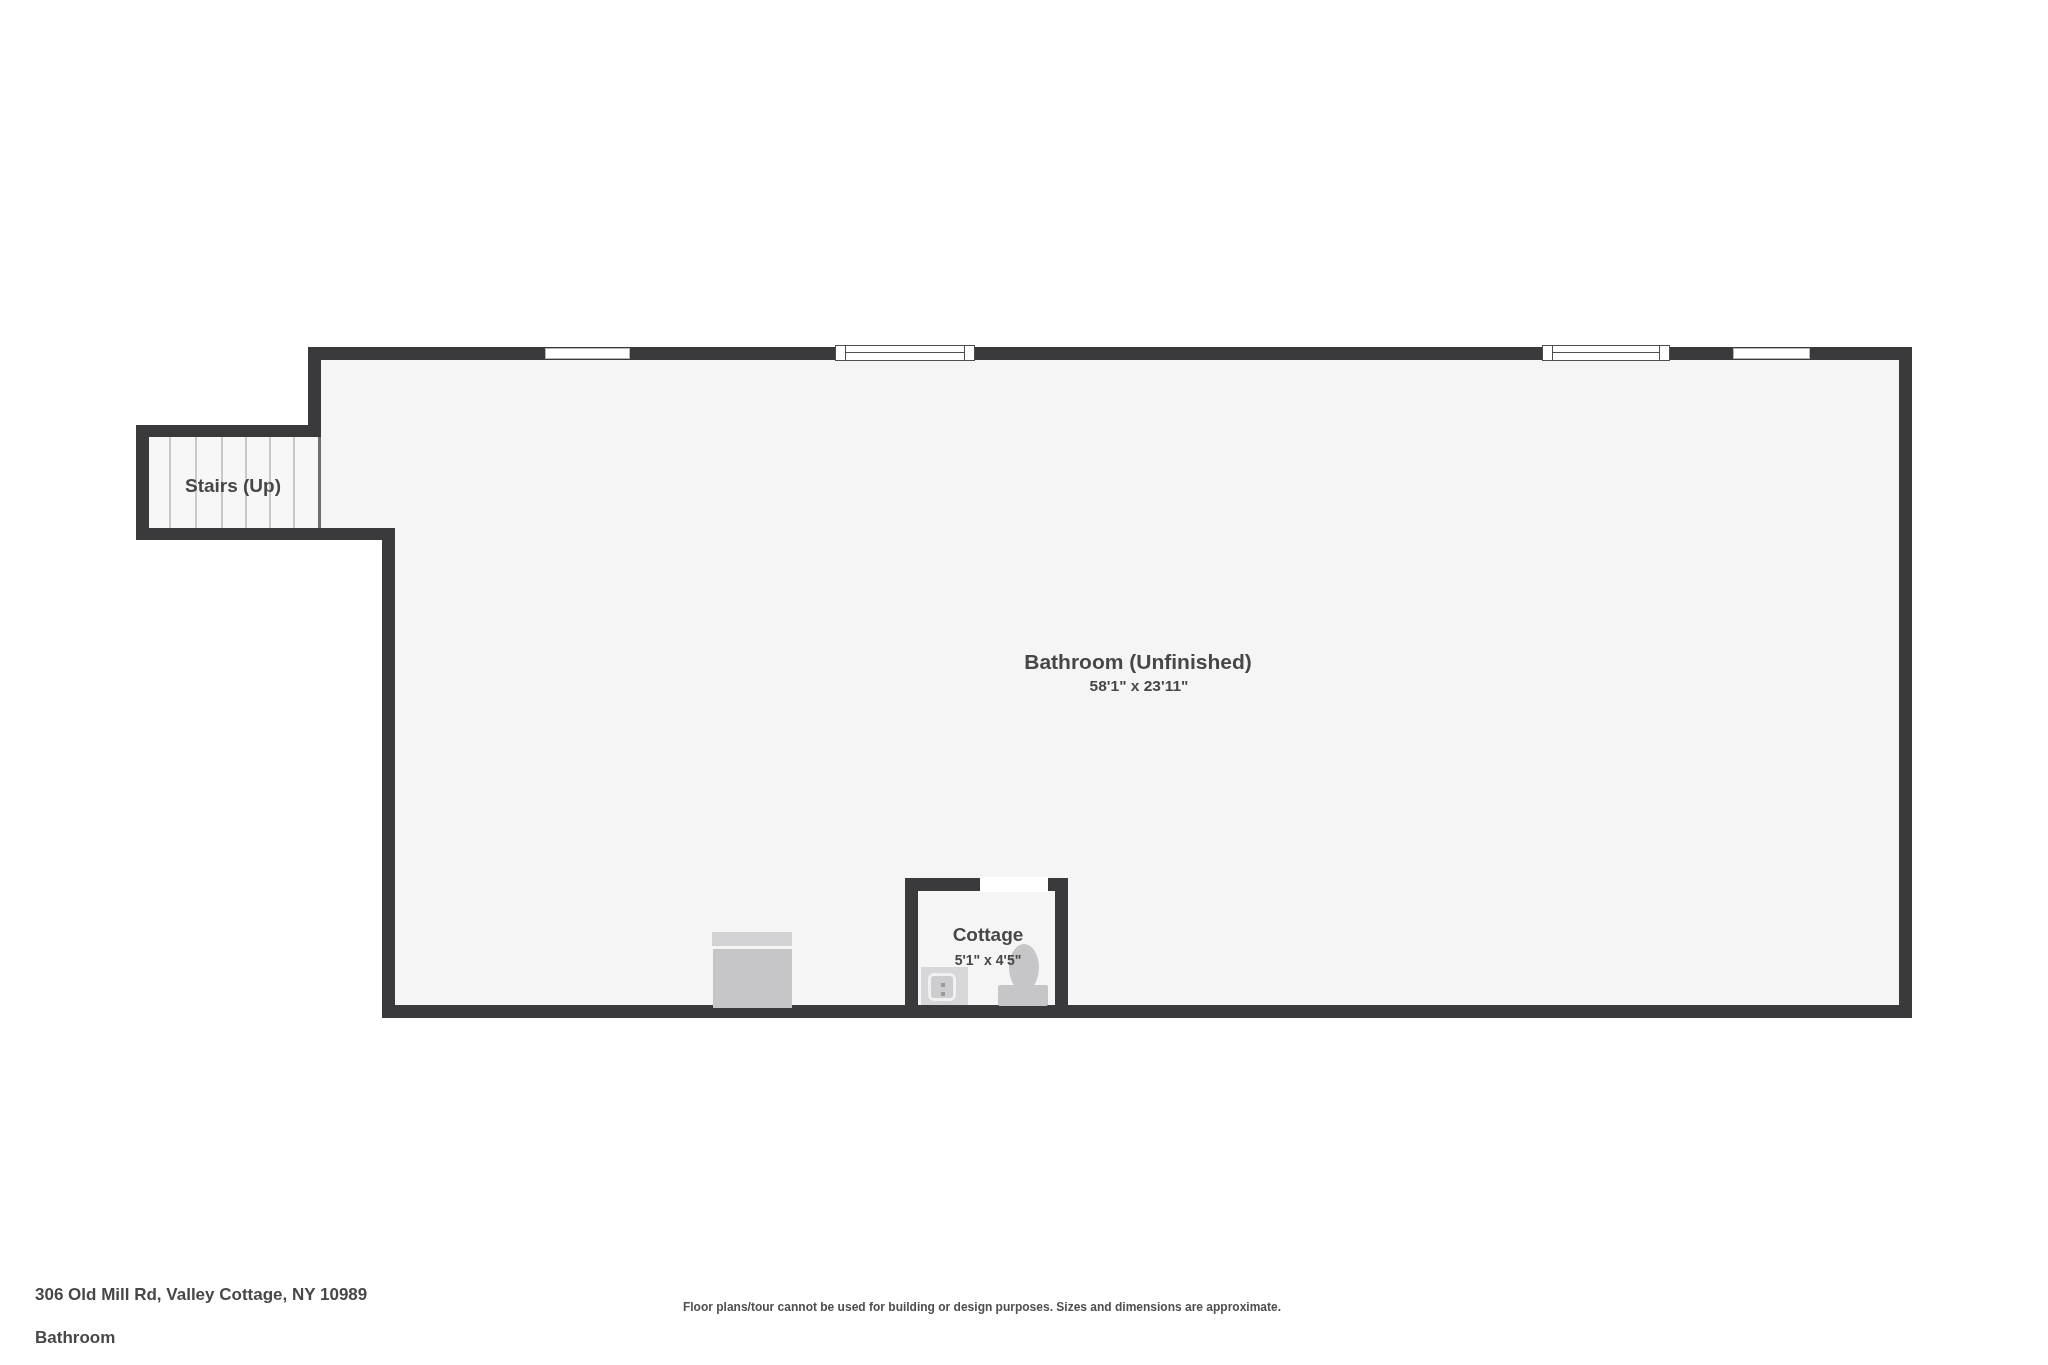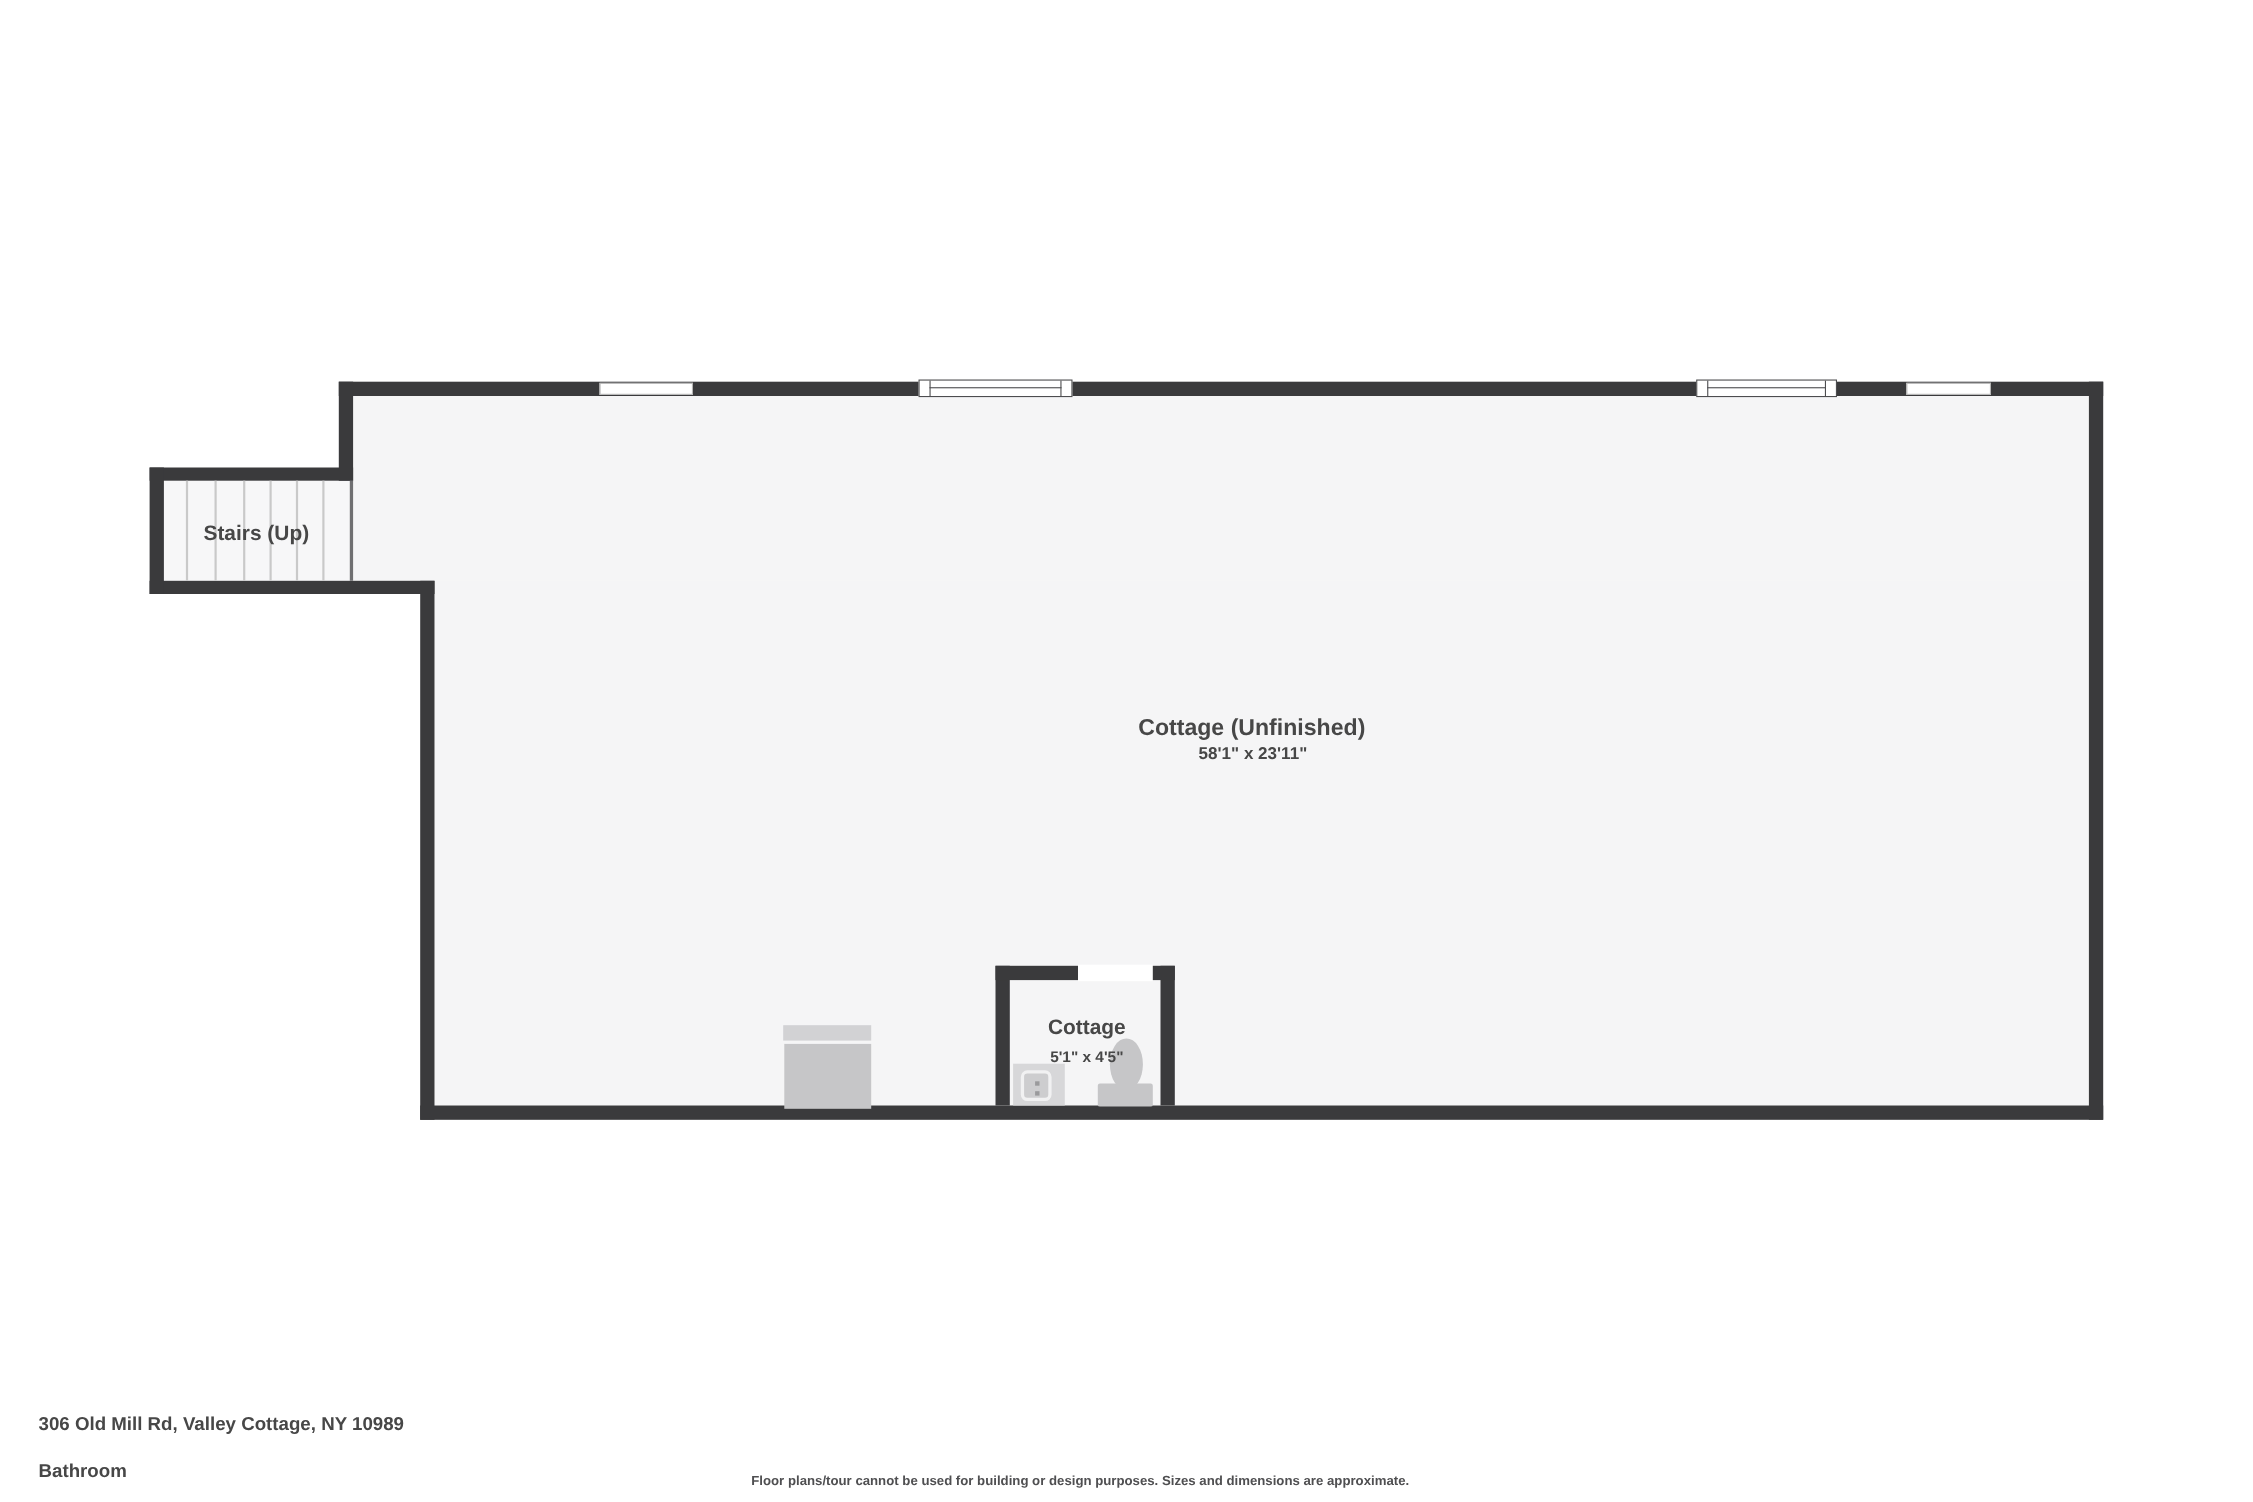--- a/index.html
+++ b/index.html
@@ -153,23 +153,23 @@
     <div class="toilet-tank" style="left:0; top:41px; width:50px; height:21px;"></div>
   </div>
 
   <div class="abs" style="left:712px; top:932px; width:80px; height:76px;">
     <div class="washer-strip"></div>
     <div class="washer-body"></div>
   </div>
 
   <div class="label stairs-name" style="left:233px; top:486px;">Stairs (Up)</div>
 
-  <div class="label room-name" style="left:1138px; top:662px;">Cottage (Unfinished)</div>
+  <div class="label room-name" style="left:1138px; top:662px;">Bathroom (Unfinished)</div>
   <div class="label room-dims" style="left:1139px; top:686px;">58'1" x 23'11"</div>
 
   <div class="label bath-name" style="left:988px; top:935px;">Cottage</div>
   <div class="label bath-dims" style="left:988px; top:960px;">5'1" x 4'5"</div>
 
   <div class="footer-text footer-address" style="left:35px; top:1285px;">306 Old Mill Rd, Valley Cottage, NY 10989</div>
   <div class="footer-text footer-floor" style="left:35px; top:1328px;">Bathroom</div>
-  <div class="footer-text footer-disclaimer" style="top:1339px;">Floor plans/tour cannot be used for building or design purposes. Sizes and dimensions are approximate.</div>
+  <div class="footer-text footer-disclaimer" style="top:1300px;">Floor plans/tour cannot be used for building or design purposes. Sizes and dimensions are approximate.</div>
 
 </div>
 
 </body></html>

